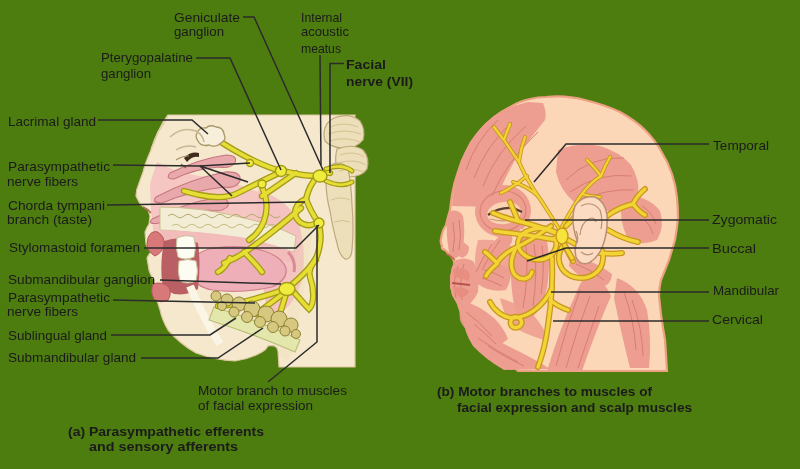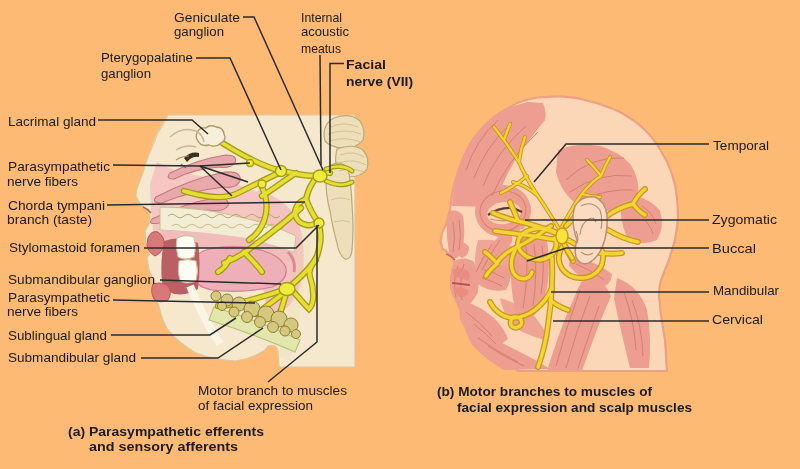--- a/index.html
+++ b/index.html
@@ -1,16 +1,16 @@
 <!DOCTYPE html>
 <html><head>
 <meta charset="utf-8">
 <style>
 html,body{margin:0;padding:0;background:#ffffff;}
-#stage{position:relative;width:800px;height:469px;background:#fdba74;overflow:hidden;}
+#stage{position:relative;width:800px;height:469px;background:#4d7c0f;overflow:hidden;}
 svg{position:absolute;top:0;left:0;}
 text{font-family:"Liberation Sans",sans-serif;fill:#1b1b1b;}
 .lbl{font-size:13.2px;}
 .cap{font-size:13.6px;font-weight:bold;}
 .ldr{stroke:#2b2b2b;stroke-width:1.5;fill:none;}
 </style>
 </head>
 <body>
 <div id="stage">
 <svg width="800" height="469" viewBox="0 0 800 469">

